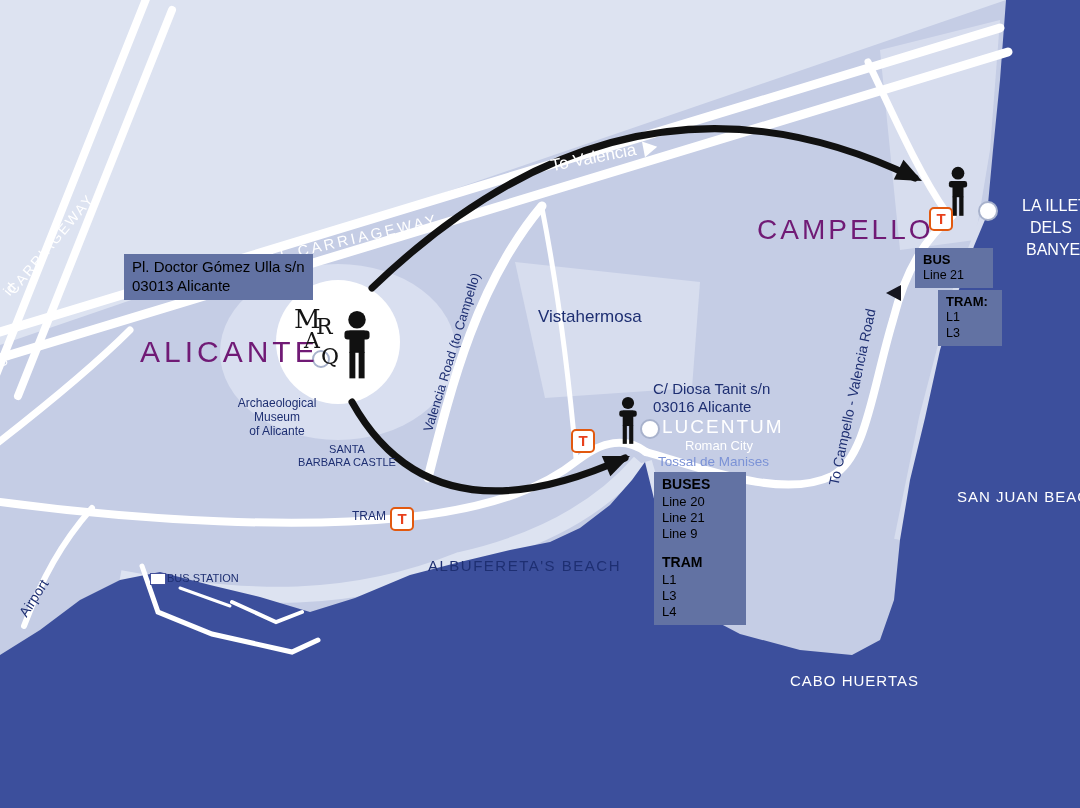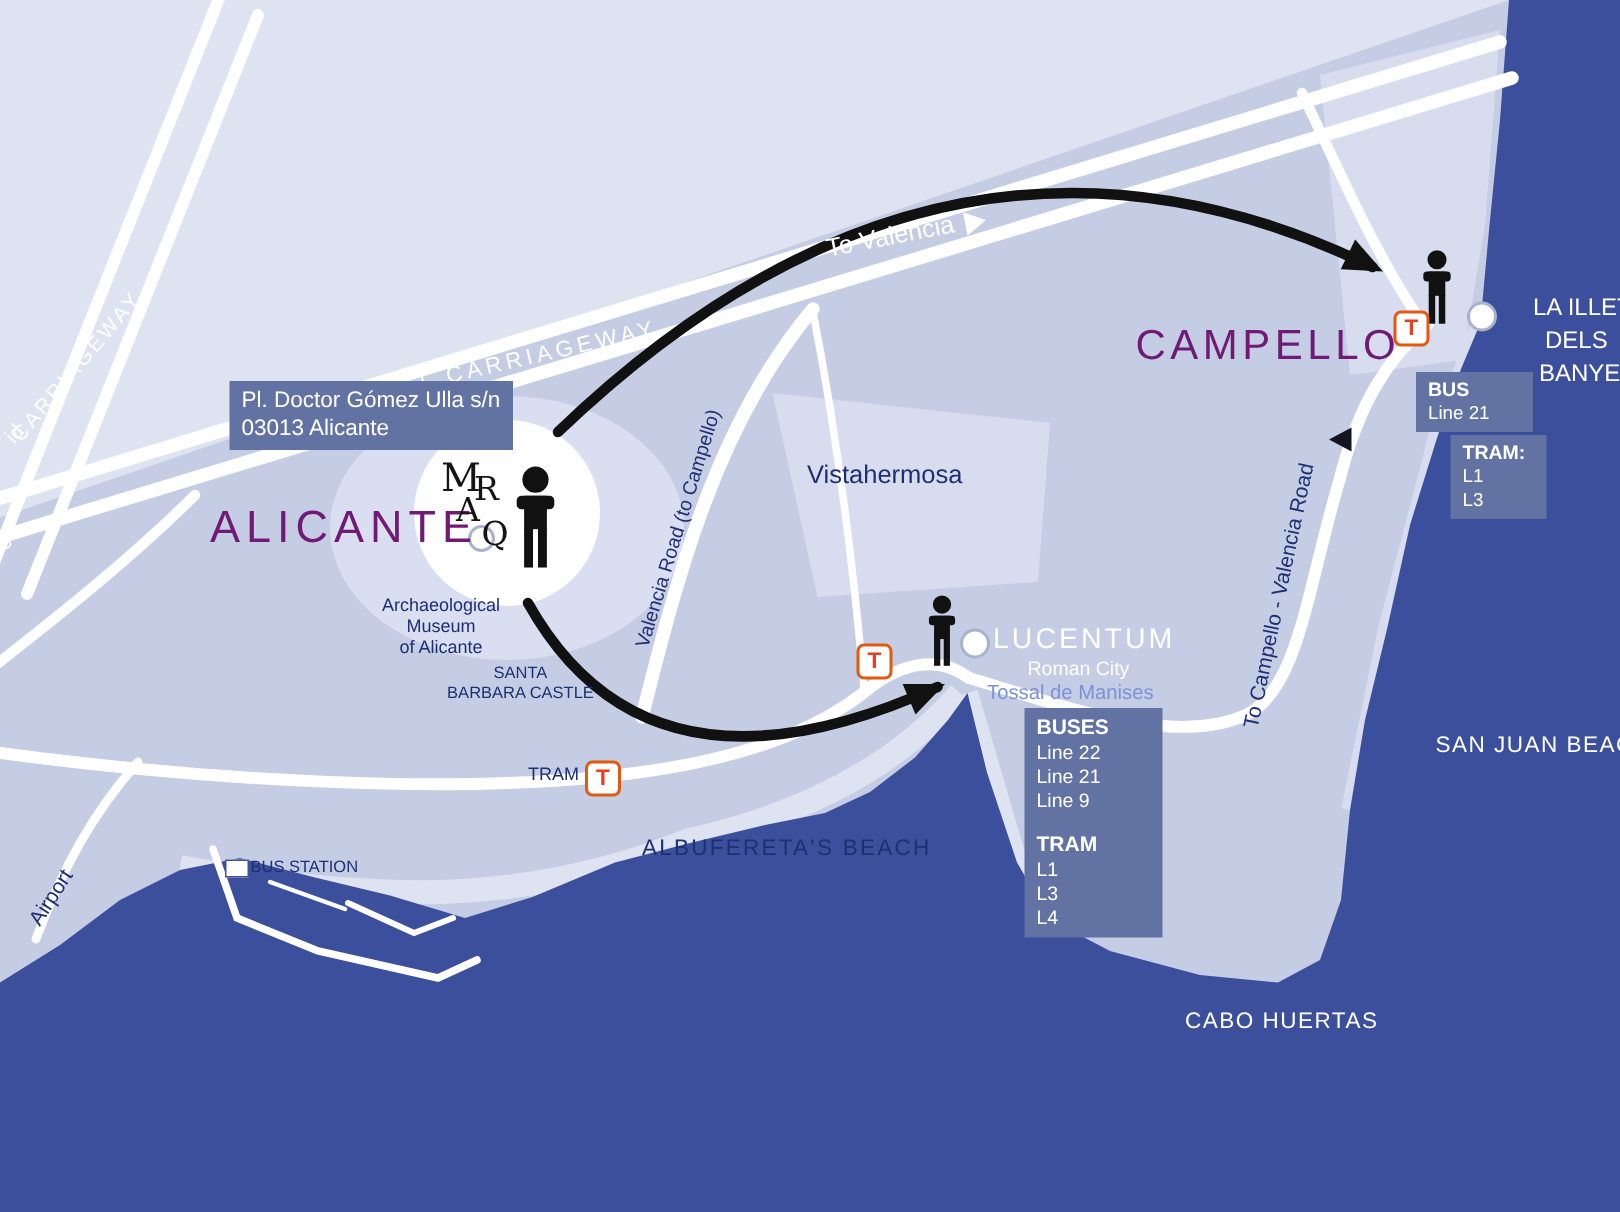--- a/index.html
+++ b/index.html
@@ -4,21 +4,21 @@
 <style>
   html,body{margin:0;padding:0;}
   #stage{position:relative;width:1080px;height:808px;overflow:hidden;
          background:#c5cde5;font-family:"Liberation Sans",sans-serif;}
   #stage svg{position:absolute;left:0;top:0;}
   .lbl{position:absolute;white-space:nowrap;line-height:1.15;transform-origin:center;}
   .white{color:#ffffff;}
   .pale{color:#701a75;}
   .navy{color:#1e2f72;}
   .ctr{text-align:center;}
-  .box{position:absolute;background:#6272a3;color:#ffffff;padding:4px 8px;line-height:1.25;margin-left:29px;}
+  .box{position:absolute;background:#6272a3;color:#000000;padding:4px 8px;line-height:1.25;}
   .box .ttl{font-weight:bold;}
   .tri-right{display:inline-block;width:0;height:0;border-left:14px solid #fff;
              border-top:8px solid transparent;border-bottom:8px solid transparent;
              margin-left:7px;vertical-align:middle;}
   .ticon{position:absolute;width:20px;height:20px;background:#fff;border:2px solid #e2590f;
          border-radius:5px;color:#e8401c;font-weight:bold;font-size:15px;
          text-align:center;line-height:19px;}
   .bsicon{position:absolute;width:14px;height:10px;background:#fff;border:1px solid #44519a;}
   .marq-letters{position:absolute;width:52px;height:70px;color:#141414;
                 font-family:"DejaVu Serif",serif;}
@@ -115,21 +115,21 @@
     <div>Pl. Doctor Gómez Ulla s/n</div>
     <div>03013 Alicante</div>
   </div>
   <div class="lbl pale" style="left:140px;top:335px;font-size:30px;letter-spacing:4px;">ALICANTE</div>
   <div class="marq-letters" style="left:294px;top:306px;">
     <span style="left:0;top:0;font-size:26px;">M</span>
     <span style="left:22px;top:10px;font-size:22px;">R</span>
     <span style="left:10px;top:24px;font-size:22px;">A</span>
     <span style="left:27px;top:40px;font-size:22px;">Q</span>
   </div>
-  <div class="lbl navy ctr" style="left:245px;top:397px;width:98px;font-size:12px;">
+  <div class="lbl navy ctr" style="left:228px;top:397px;width:98px;font-size:12px;">
     <div>Archaeological</div>
     <div>Museum</div>
     <div>of Alicante</div>
   </div>
   <div class="lbl navy ctr" style="left:293px;top:443px;width:108px;font-size:11px;">
     <div>SANTA</div>
     <div>BARBARA CASTLE</div>
   </div>
   <div class="lbl navy" style="left:538px;top:307px;font-size:17px;">Vistahermosa</div>
 
@@ -142,26 +142,30 @@
     <div class="ttl" style="font-size:13px;">TRAM:</div>
     <div>L1</div>
     <div>L3</div>
   </div>
   <div class="lbl white" style="left:1022px;top:195px;font-size:16px;line-height:22px;">
     <div>LA ILLETA</div>
     <div style="margin-left:8px;">DELS</div>
     <div style="margin-left:4px;">BANYETS</div>
   </div>
 
+  <div class="lbl navy" style="left:653px;top:380px;font-size:15px;line-height:18px;">
+    <div>C/ Diosa Tanit s/n</div>
+    <div>03016 Alicante</div>
+  </div>
   <div class="lbl white" style="left:662px;top:416px;font-size:19px;letter-spacing:2px;">LUCENTUM</div>
   <div class="lbl white" style="left:685px;top:439px;font-size:13px;">Roman City</div>
   <div class="lbl" style="left:658px;top:454px;font-size:13.5px;color:#7b92d6;">Tossal de Manises</div>
   <div class="box" style="left:654px;top:472px;font-size:13px;width:76px;">
     <div class="ttl" style="font-size:14px;">BUSES</div>
-    <div>Line 22</div>
+    <div>Line 20</div>
     <div>Line 21</div>
     <div>Line 9</div>
     <div class="ttl" style="font-size:14px;margin-top:12px;">TRAM</div>
     <div>L1</div>
     <div>L3</div>
     <div>L4</div>
   </div>
 
   <div class="lbl white" style="left:957px;top:488px;font-size:15px;letter-spacing:1px;">SAN JUAN BEACH</div>
   <div class="lbl navy" style="left:428px;top:557px;font-size:15px;letter-spacing:1.5px;">ALBUFERETA'S BEACH</div>

